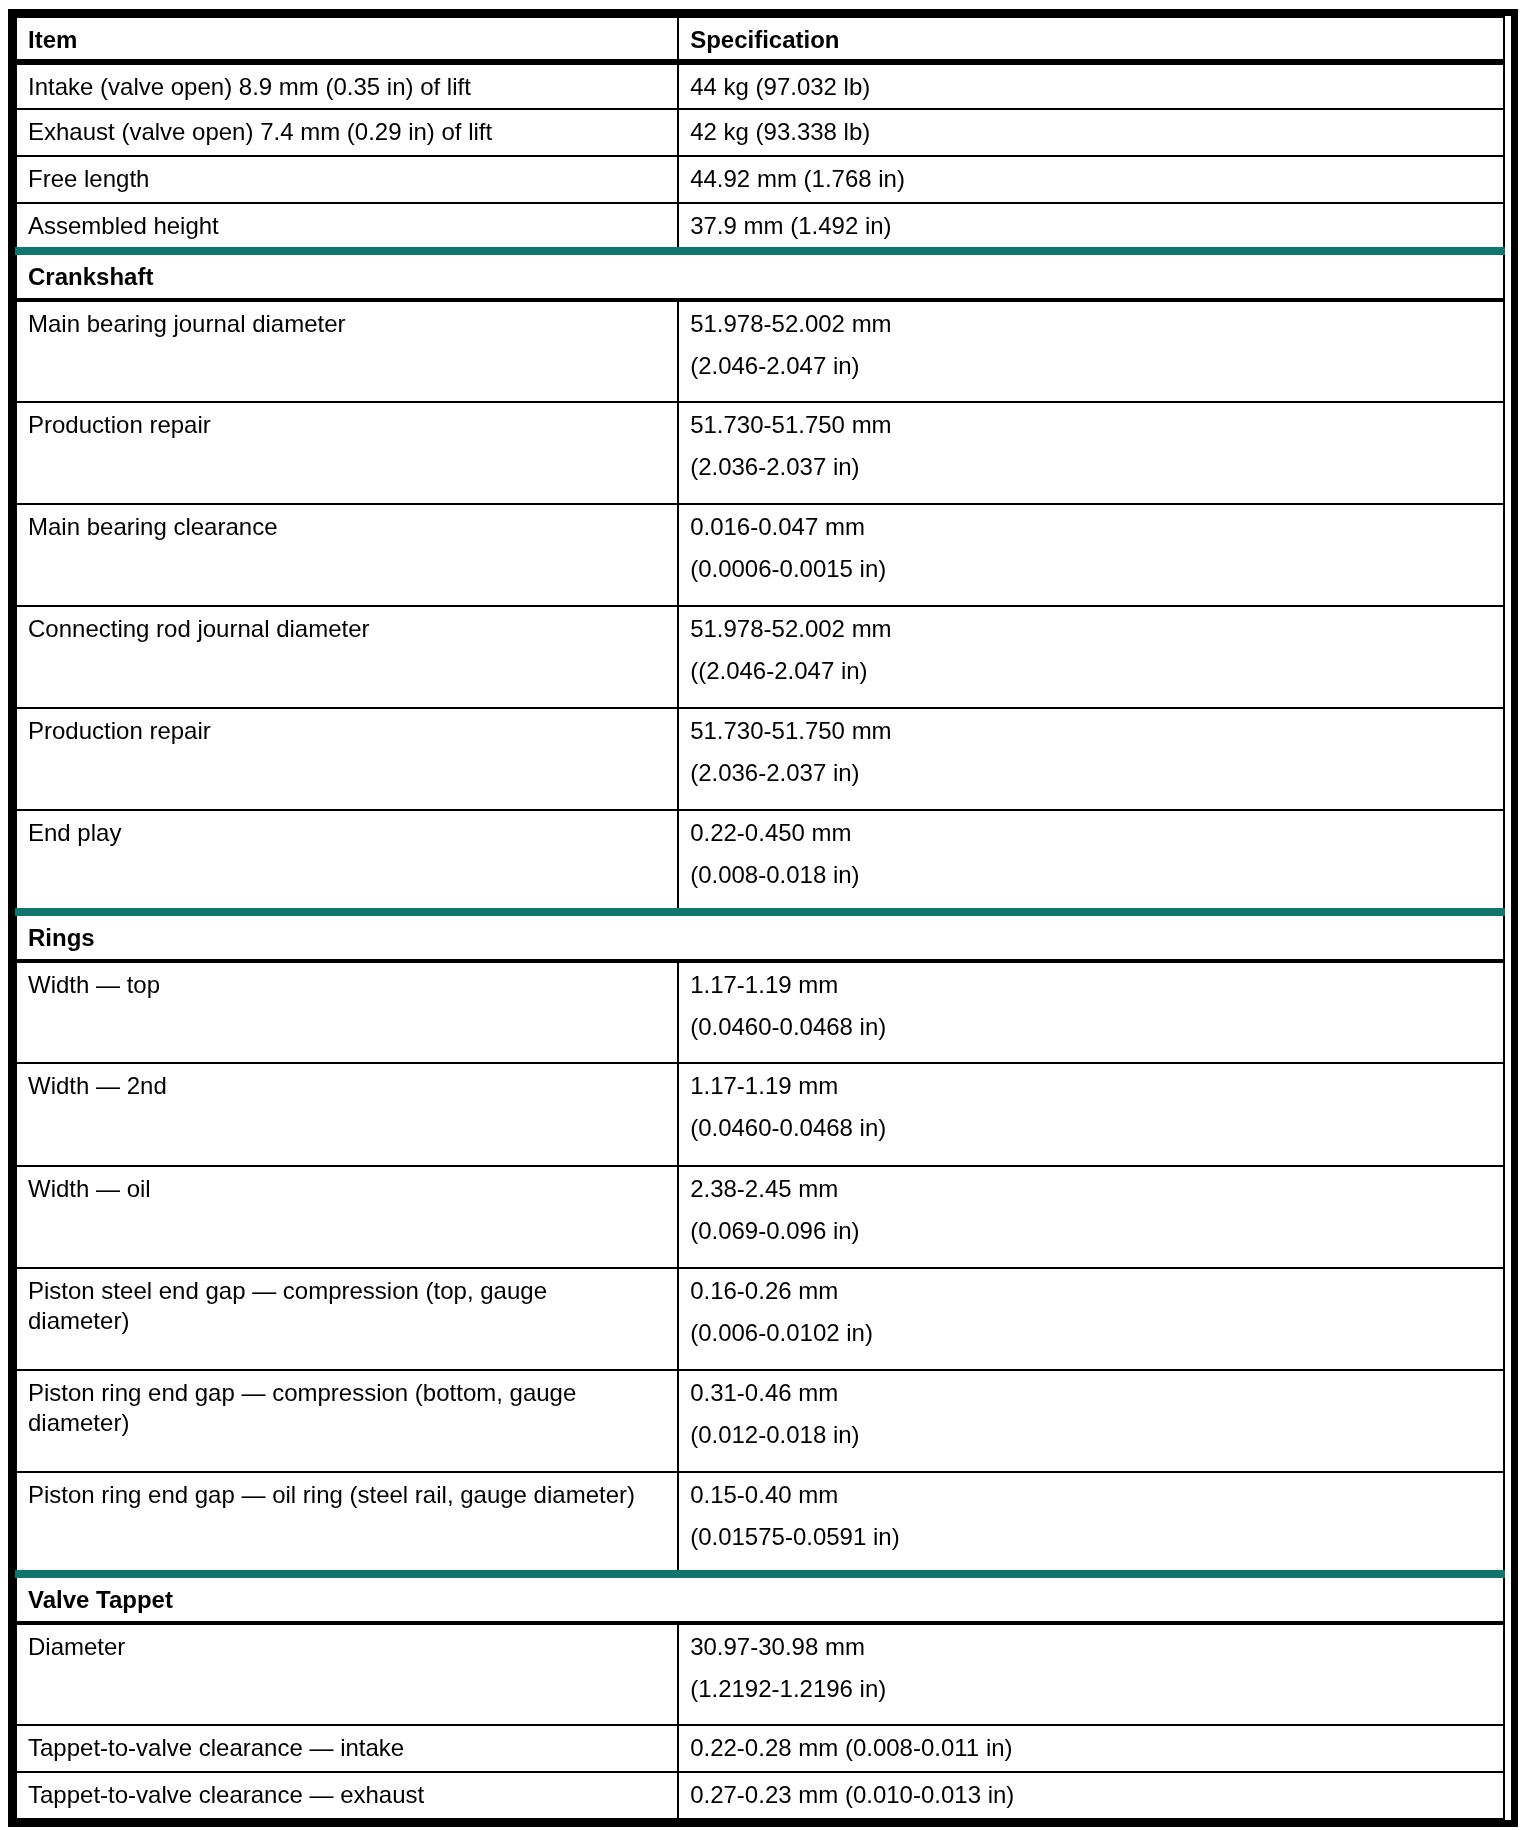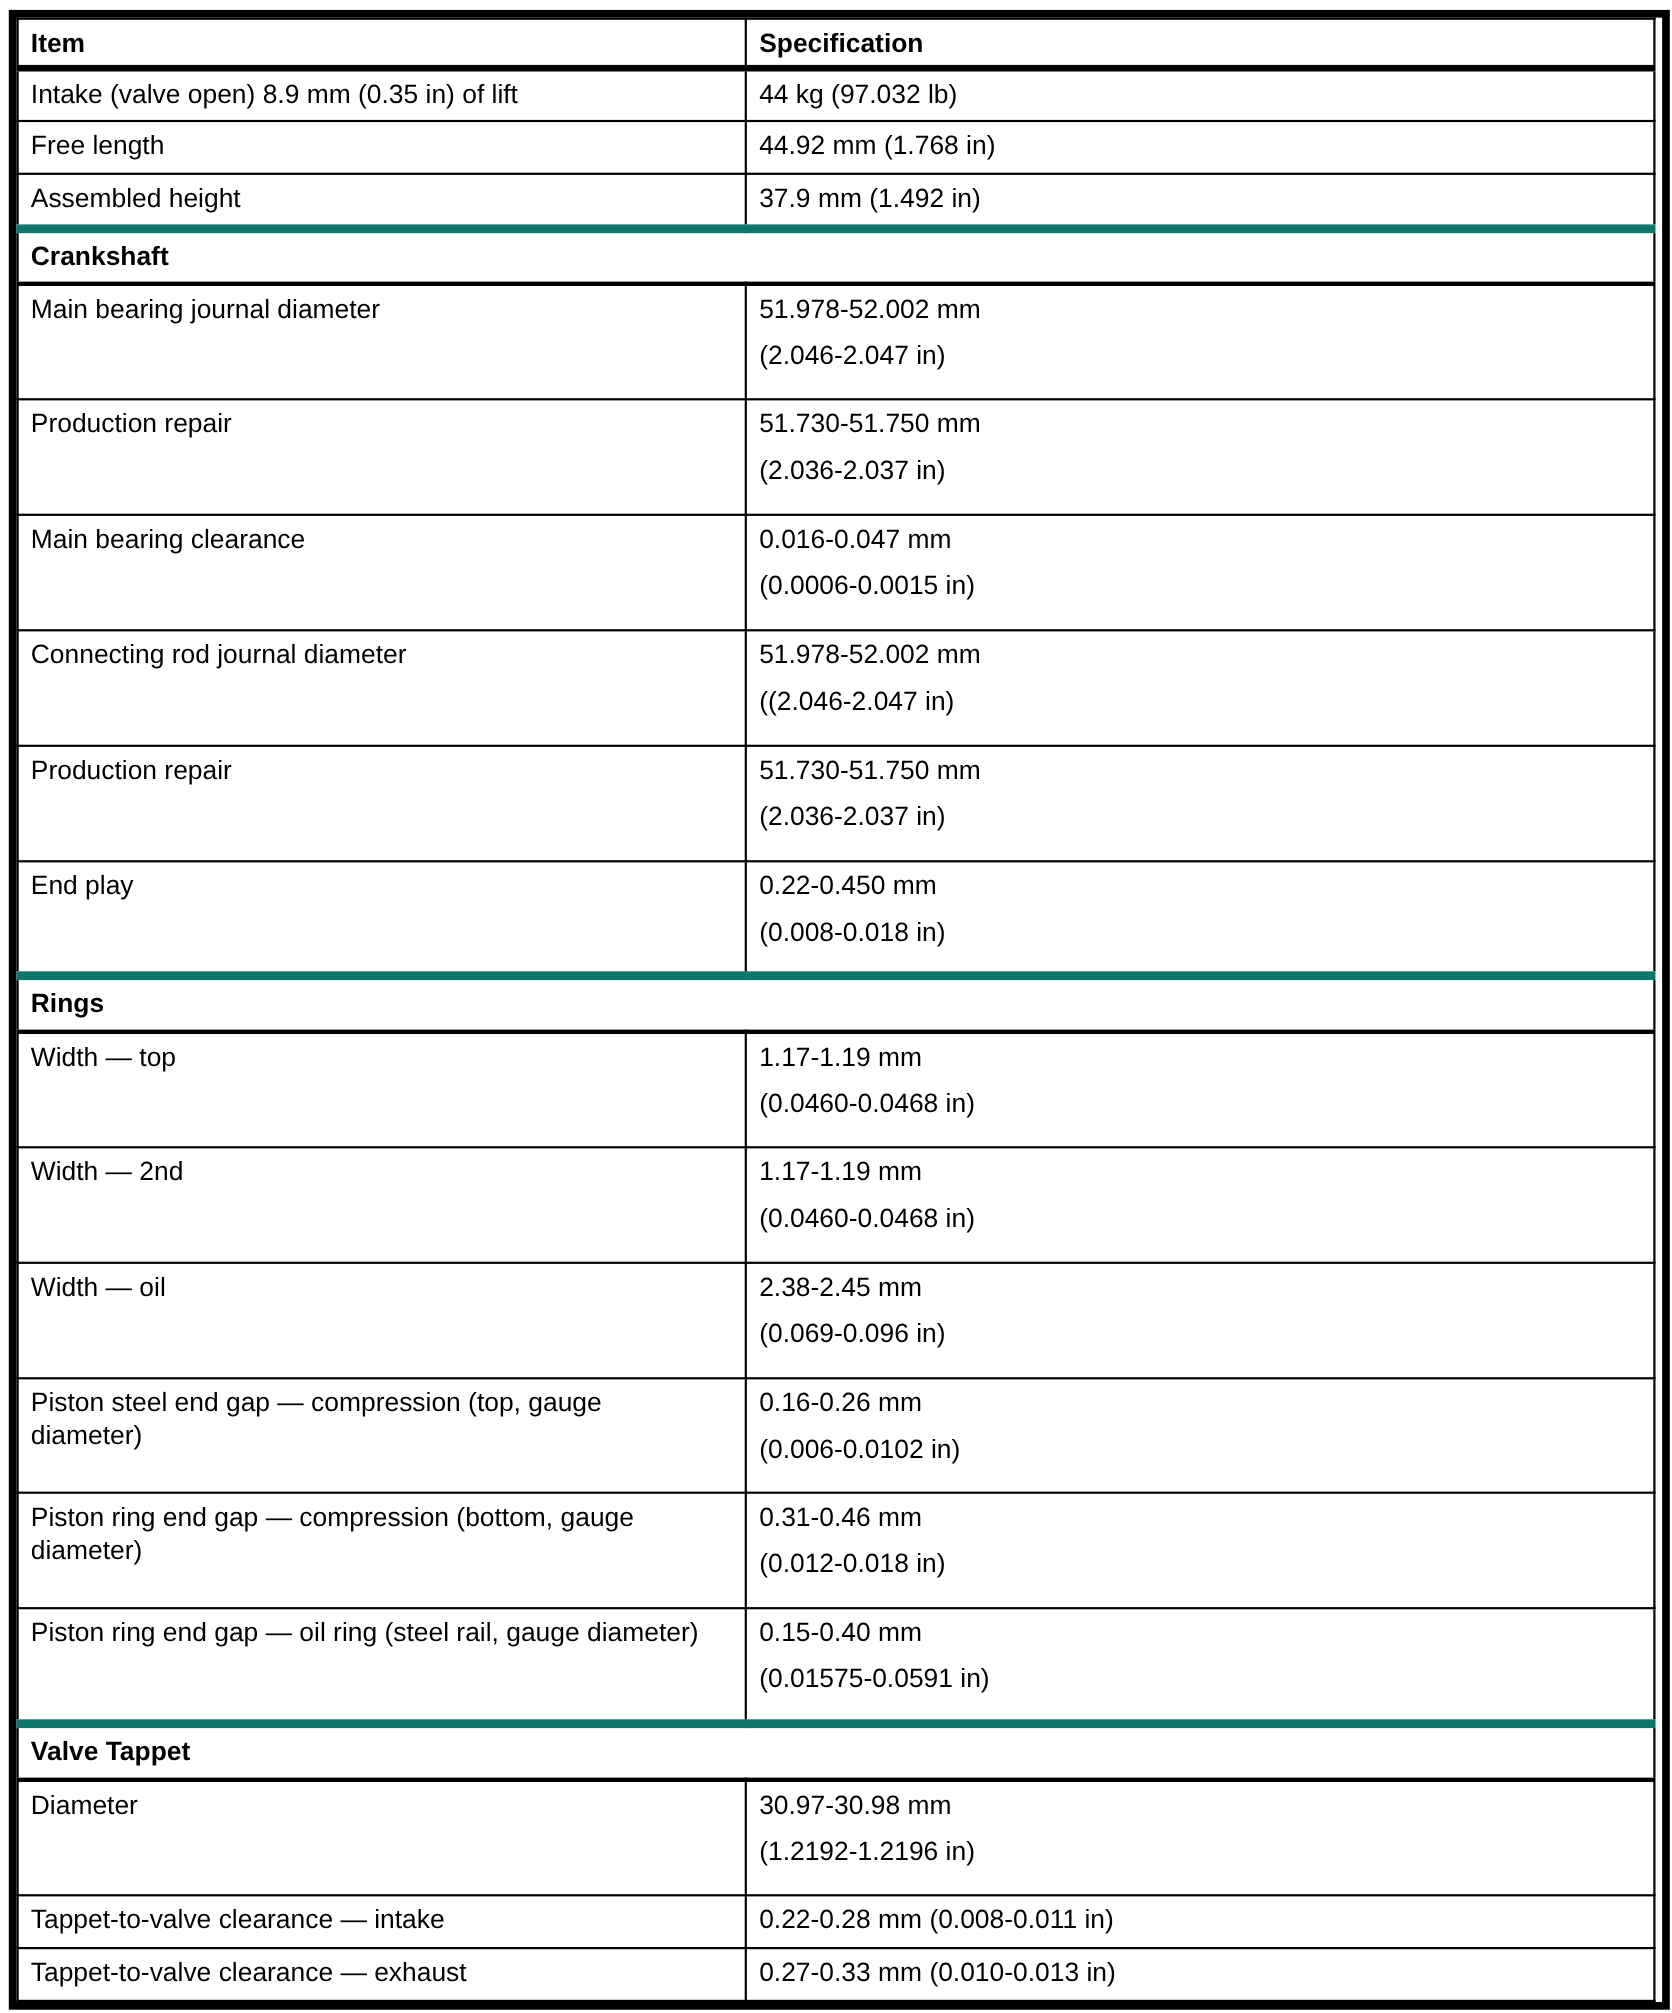--- a/index.html
+++ b/index.html
@@ -72,20 +72,24 @@
           <th>Item</th>
           <th>Specification</th>
         </tr>
       </thead>
       <tbody>
         <tr class="h-single">
           <td class="item-cell">Intake (valve open) 8.9 mm (0.35 in) of lift</td>
           <td class="spec-cell">44 kg (97.032 lb)</td>
         </tr>
         <tr class="h-single">
+          <td class="item-cell">Exhaust (valve open) 7.4 mm (0.29 in) of lift</td>
+          <td class="spec-cell">42 kg (93.338 lb)</td>
+        </tr>
+        <tr class="h-single">
           <td class="item-cell">Free length</td>
           <td class="spec-cell">44.92 mm (1.768 in)</td>
         </tr>
         <tr class="h-single">
           <td class="item-cell">Assembled height</td>
           <td class="spec-cell">37.9 mm (1.492 in)</td>
         </tr>
 
         <tr class="section-row">
           <td colspan="2">Crankshaft</td>
@@ -191,18 +195,18 @@
             <span class="spec-line">30.97-30.98 mm</span>
             <span class="spec-line spec-line2">(1.2192-1.2196 in)</span>
           </td>
         </tr>
         <tr class="h-single">
           <td class="item-cell">Tappet-to-valve clearance — intake</td>
           <td class="spec-cell">0.22-0.28 mm (0.008-0.011 in)</td>
         </tr>
         <tr class="h-single">
           <td class="item-cell">Tappet-to-valve clearance — exhaust</td>
-          <td class="spec-cell">0.27-0.33 mm (0.010-0.013 in)</td>
+          <td class="spec-cell">0.27-0.23 mm (0.010-0.013 in)</td>
         </tr>
       </tbody>
     </table>
   </div>
 </div>
 
 </body></html>

